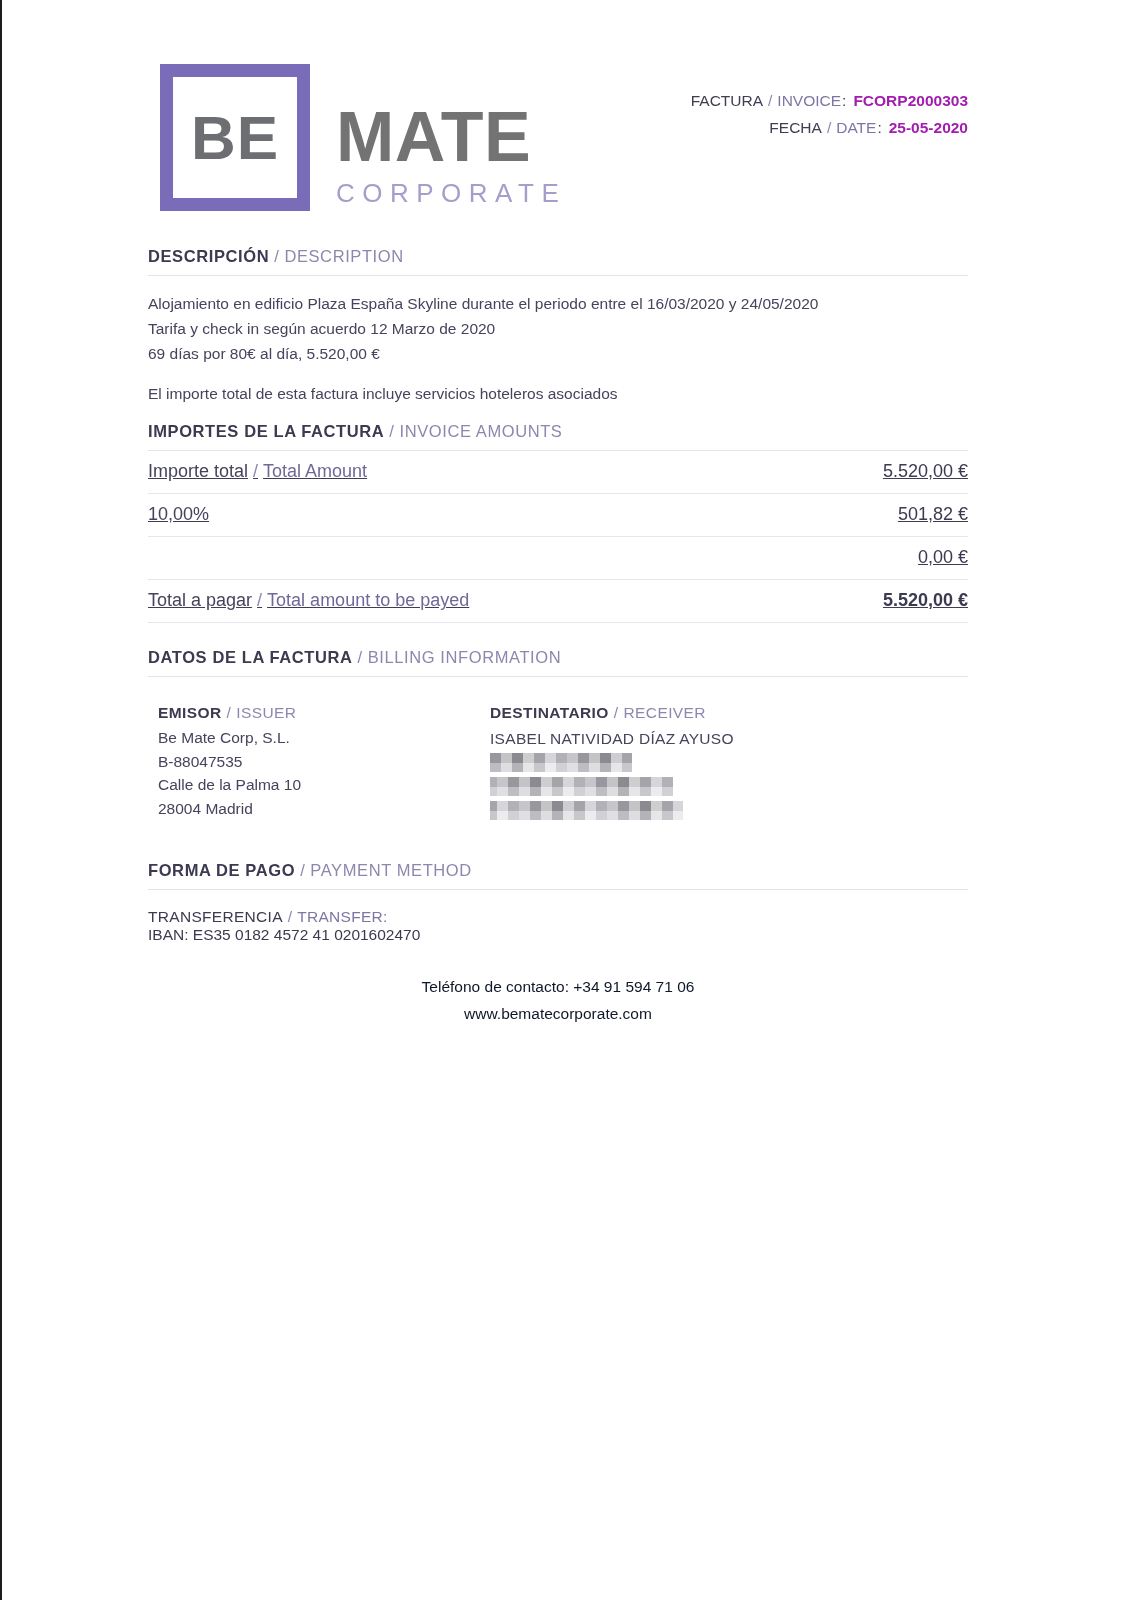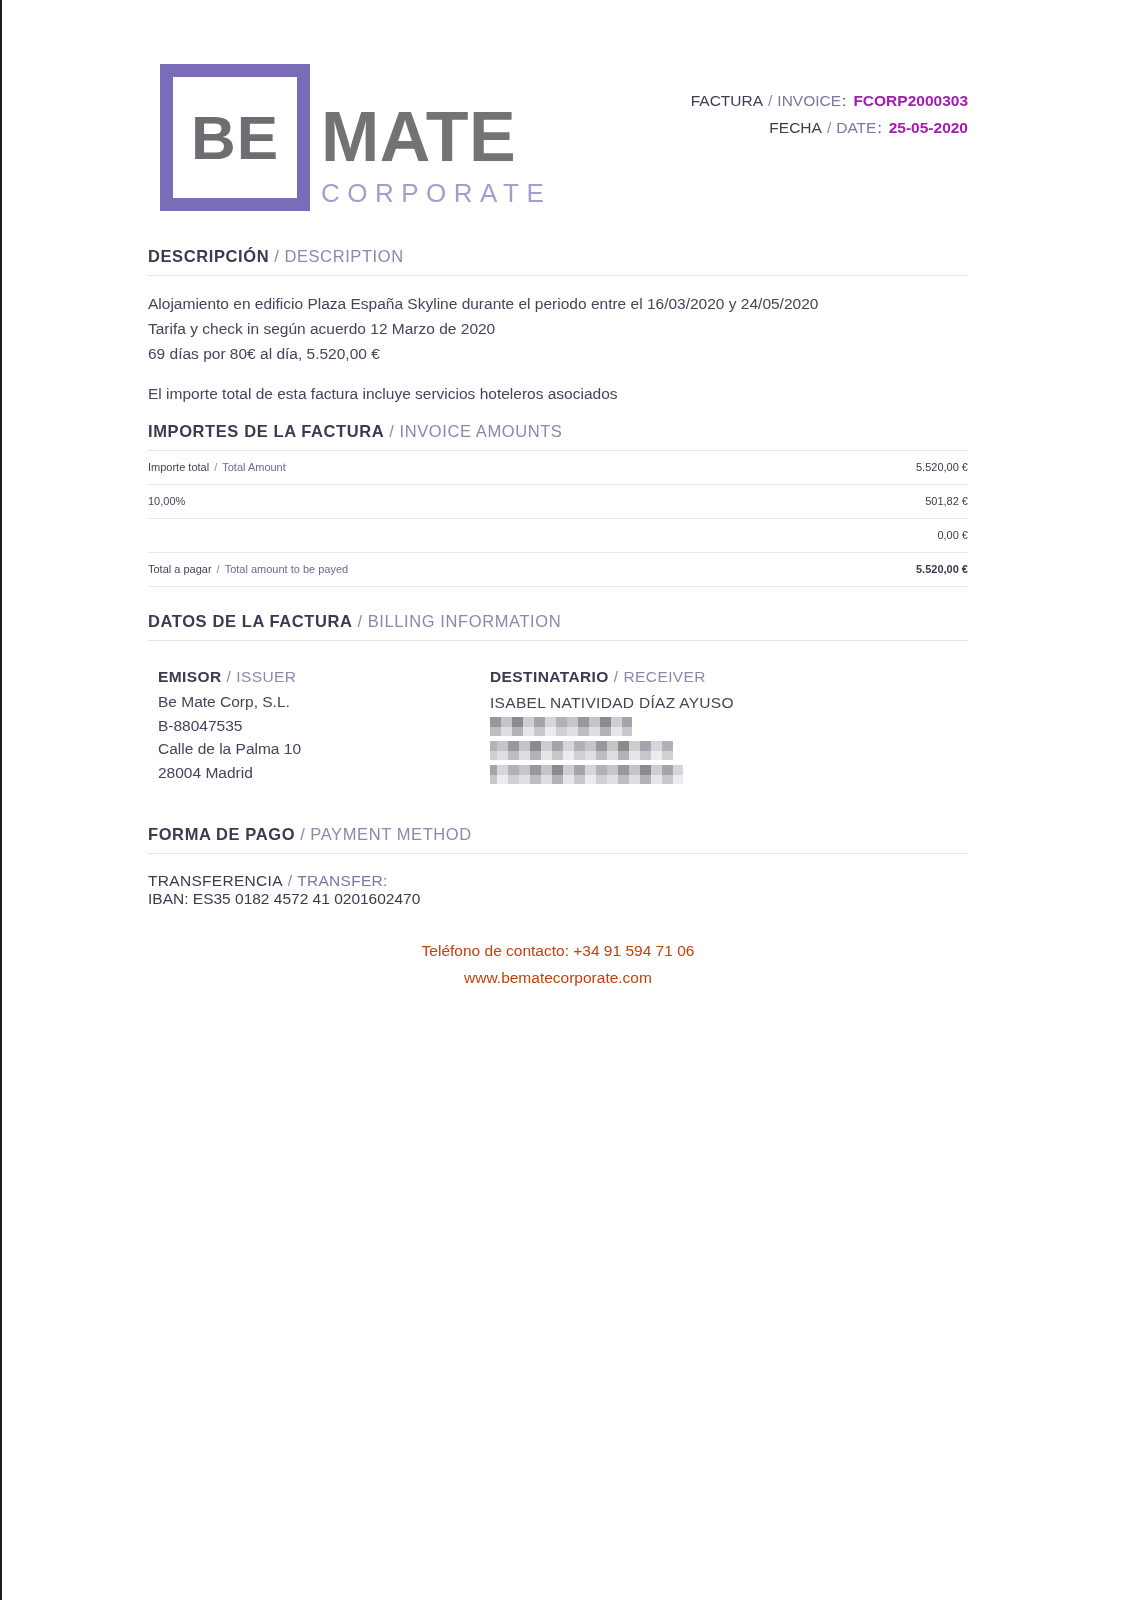--- a/index.html
+++ b/index.html
@@ -3,21 +3,21 @@
 <meta charset="utf-8">
 <style>
   * { box-sizing: border-box; }
   body { margin:0; background:#ffffff; font-family:"Liberation Sans", sans-serif; color:#3e3d52; }
   .page { position:relative; width:1130px; height:1600px; background:#ffffff; overflow:hidden; }
   .scan-edge { position:absolute; left:0; top:0; width:2px; height:100%; background:#1b1b20; }
   .content { position:absolute; left:148px; top:0; width:820px; }
 
   
   .header { display:flex; justify-content:space-between; margin-top:64px; height:150px; }
-  .logo { display:flex; margin-left:12px; }
+  .logo { display:flex; margin-left:12px;gap:15px; }
   .logo-frame { width:150px; height:147px; border:13px solid #7a6cb8; display:flex; align-items:center; justify-content:center; background:#ffffff; }
   .logo-be { font-size:62px; font-weight:800; color:#6d6e71; letter-spacing:1px; }
   .logo-right { margin-left:11px; margin-top:45px; }
   .logo-mate { font-size:70px; font-weight:800; color:#737373; line-height:0.8; letter-spacing:0.5px; }
   .logo-tagline { font-size:26px; color:#a49ecb; letter-spacing:7.5px; margin-top:13px; font-weight:400; }
   .meta { text-align:right; margin-top:24px; font-size:15.5px; line-height:1.72; }
   .meta-es { color:#3e3d52; }
   .meta-en { color:#7d76a3; }
   .meta-colon { margin:0 7px 0 1px; color:#3e3d52; }
   .meta-value { font-weight:700; color:#a21caf; }
@@ -27,21 +27,21 @@
   .section-heading { font-size:16.5px; letter-spacing:0.6px; }
   .h-es { font-weight:700; color:#3b3a50; }
   .h-en { font-weight:400; color:#8d87ae; }
   .rule { height:1px; background:#e4e4e8; margin-top:9px; }
 
   .sec-description { margin-top:33px; }
   .desc-lines { margin-top:15px; font-size:15.5px; line-height:1.62; color:#45445c; }
   .desc-note { margin-top:19px; font-size:15.5px; color:#45445c; }
 
   .sec-amounts { margin-top:19px; }
-  .t-row { display:flex; align-items:center; padding:10px 0 11px 0; border-bottom:1px solid #e7e7eb; font-size:11px; }
+  .t-row { display:flex; align-items:center; padding:10px 0 11px 0; border-bottom:1px solid #e7e7eb; font-size:18px;text-decoration:underline; }
   .t-label { width:467px; }
   .lbl-es { color:#45445c; }
   .lbl-en { color:#6f6898; }
   .t-mid { flex:1; text-align:left; color:#45445c; }
   .t-value { width:200px; text-align:right; color:#3b3a50; }
   .row-total .t-value { font-weight:700; }
 
   .sec-billing { margin-top:25px; }
   .billing-cols { display:flex; margin-top:27px; font-size:15.5px; }
   .col-issuer { width:342px; padding-left:10px; }
@@ -58,21 +58,21 @@
   }
   .redacted.r2 { background-position:0 0, 18px 0; }
   .redacted.r3 { background-position:0 0, 40px 0; }
 
   .sec-payment { margin-top:41px; }
   .payment-row { display:flex; justify-content:flex-end; margin-top:18px; font-size:15.5px;flex-direction:column; }
   .pay-es { color:#3b3a50; letter-spacing:0.3px; }
   .pay-en { color:#7d76a3; letter-spacing:0.3px; }
   .iban { color:#3b3a50; }
 
-  .footer { text-align:center; margin-top:29px; font-size:15.5px; line-height:1.75; color:#c2410c; }
+  .footer { text-align:center; margin-top:29px; font-size:15.5px; line-height:1.75; color:#0f172a; }
 </style>
 </head>
 <body>
 
 <div class="page">
   <div class="scan-edge"></div>
 
   <div class="content">
 
     <div class="header">

